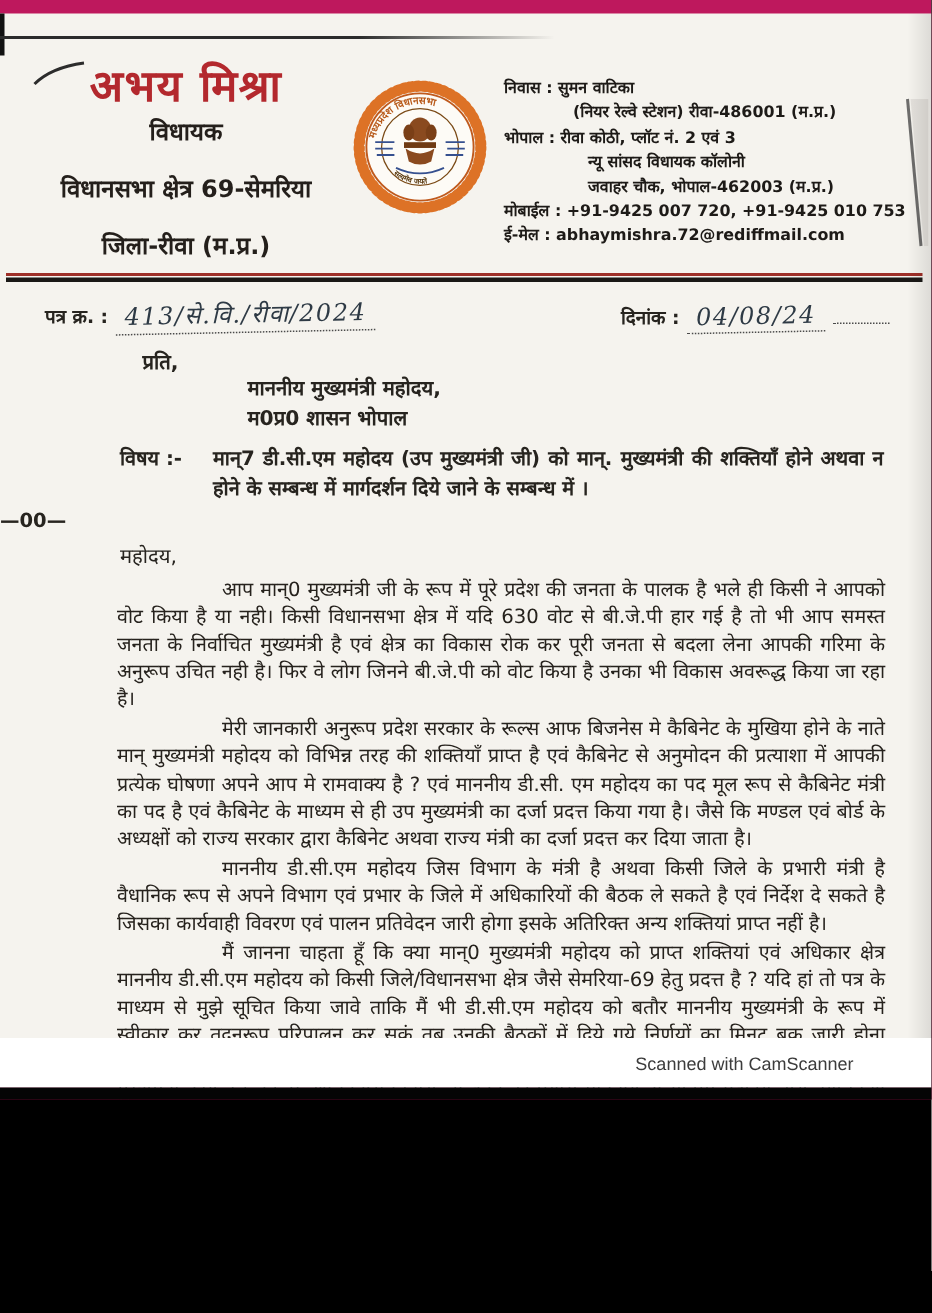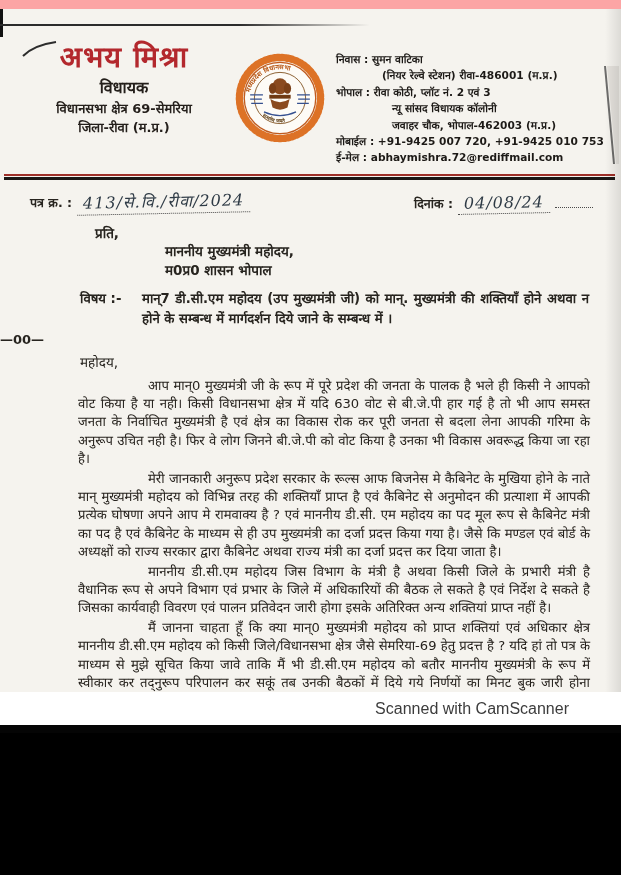--- a/index.html
+++ b/index.html
@@ -1,32 +1,32 @@
 <!DOCTYPE html>
 <html><head>
 <meta charset="utf-8">
 <style>
   html,body{margin:0;padding:0;background:#000;}
-  .scan-page{position:relative;width:621px;height:733px;background:#fca5a5;overflow:hidden;
+  .scan-page{position:relative;width:621px;height:733px;background:#be185d;overflow:hidden;
     font-family:"DejaVu Sans","Liberation Sans",sans-serif;}
   .paper{position:absolute;left:0;right:0;top:9px;bottom:8px;background:#f5f3ee;color:#27241f;}
   .paper::after{content:'';position:absolute;top:0;right:0;width:16px;height:100%;
     background:linear-gradient(to right,rgba(0,0,0,0),rgba(0,0,0,0.10));pointer-events:none;}
   .top-partial-line{position:absolute;top:15px;left:0;width:70%;height:2px;
     background:linear-gradient(to right,#2b2b2b 0%,#2b2b2b 55%,rgba(43,43,43,0) 85%);}
   .corner-mark{position:absolute;left:0;top:0;width:3px;height:28px;background:#111;}
   .crease{position:absolute;right:2px;top:55px;}
 
   
   .header{display:flex;align-items:flex-start;padding:34px 8px 0 18px;}
   .id-block{width:212px;text-align:center;position:relative;}
   .pen-tick{position:absolute;left:2px;top:-4px;}
   .mla-name{font-size:29px;font-weight:bold;color:#b3282d;letter-spacing:1px;line-height:1.0;}
   .mla-title{font-size:16px;font-weight:bold;color:#241f1b;margin-top:4px;}
-  .mla-line{font-size:13px;font-weight:bold;color:#241f1b;margin-top:1px;}
+  .mla-line{font-size:16px;font-weight:bold;color:#241f1b;margin-top:16px;}
   .emblem-wrap{width:100px;display:flex;justify-content:center;padding-top:6px;}
   .contact-block{flex:1;padding:8px 4px 0 6px;font-size:10.6px;font-weight:bold;color:#1d1a17;line-height:1.55;}
   .contact-block .ind-a{padding-left:46px;}
   .contact-block .ind-b{padding-left:56px;}
 
   
   .rule-red{height:2px;background:#9e2f28;margin:8px 6px 1px 4px;}
   .rule-black{height:3px;background:#1a1816;margin:0 6px 0 4px;}
 
   
@@ -50,21 +50,21 @@
     text-indent:70px;margin:0 0 1px 0;color:#26221d;}
   .continuation{text-align:center;padding:2px 42px 0 0;font-size:13px;font-weight:bold;}
 
   
   .page-number{position:absolute;left:70px;top:768px;font-size:7px;font-weight:bold;color:#222;
     font-family:"Liberation Sans",sans-serif;}
   .signature{position:absolute;left:400px;top:768px;}
   .bottom-curve{position:absolute;left:98px;top:808px;}
   .cam-strip{position:absolute;left:0;right:0;bottom:8px;height:33px;background:#ffffff;
     display:flex;align-items:center;justify-content:flex-end;padding-right:52px;box-sizing:border-box;}
-  .cam-text{font-family:"Liberation Sans","DejaVu Sans",sans-serif;font-size:16px;color:#3c3c3c;}
+  .cam-text{font-family:"Liberation Sans","DejaVu Sans",sans-serif;font-size:12px;color:#3c3c3c;}
   .bottom-bar{position:absolute;left:0;right:0;bottom:0;height:8px;background:#050505;}
 </style>
 </head>
 <body>
 
 <div class="scan-page">
   <div class="paper">
     <div class="corner-mark"></div>
     <div class="top-partial-line"></div>
 

